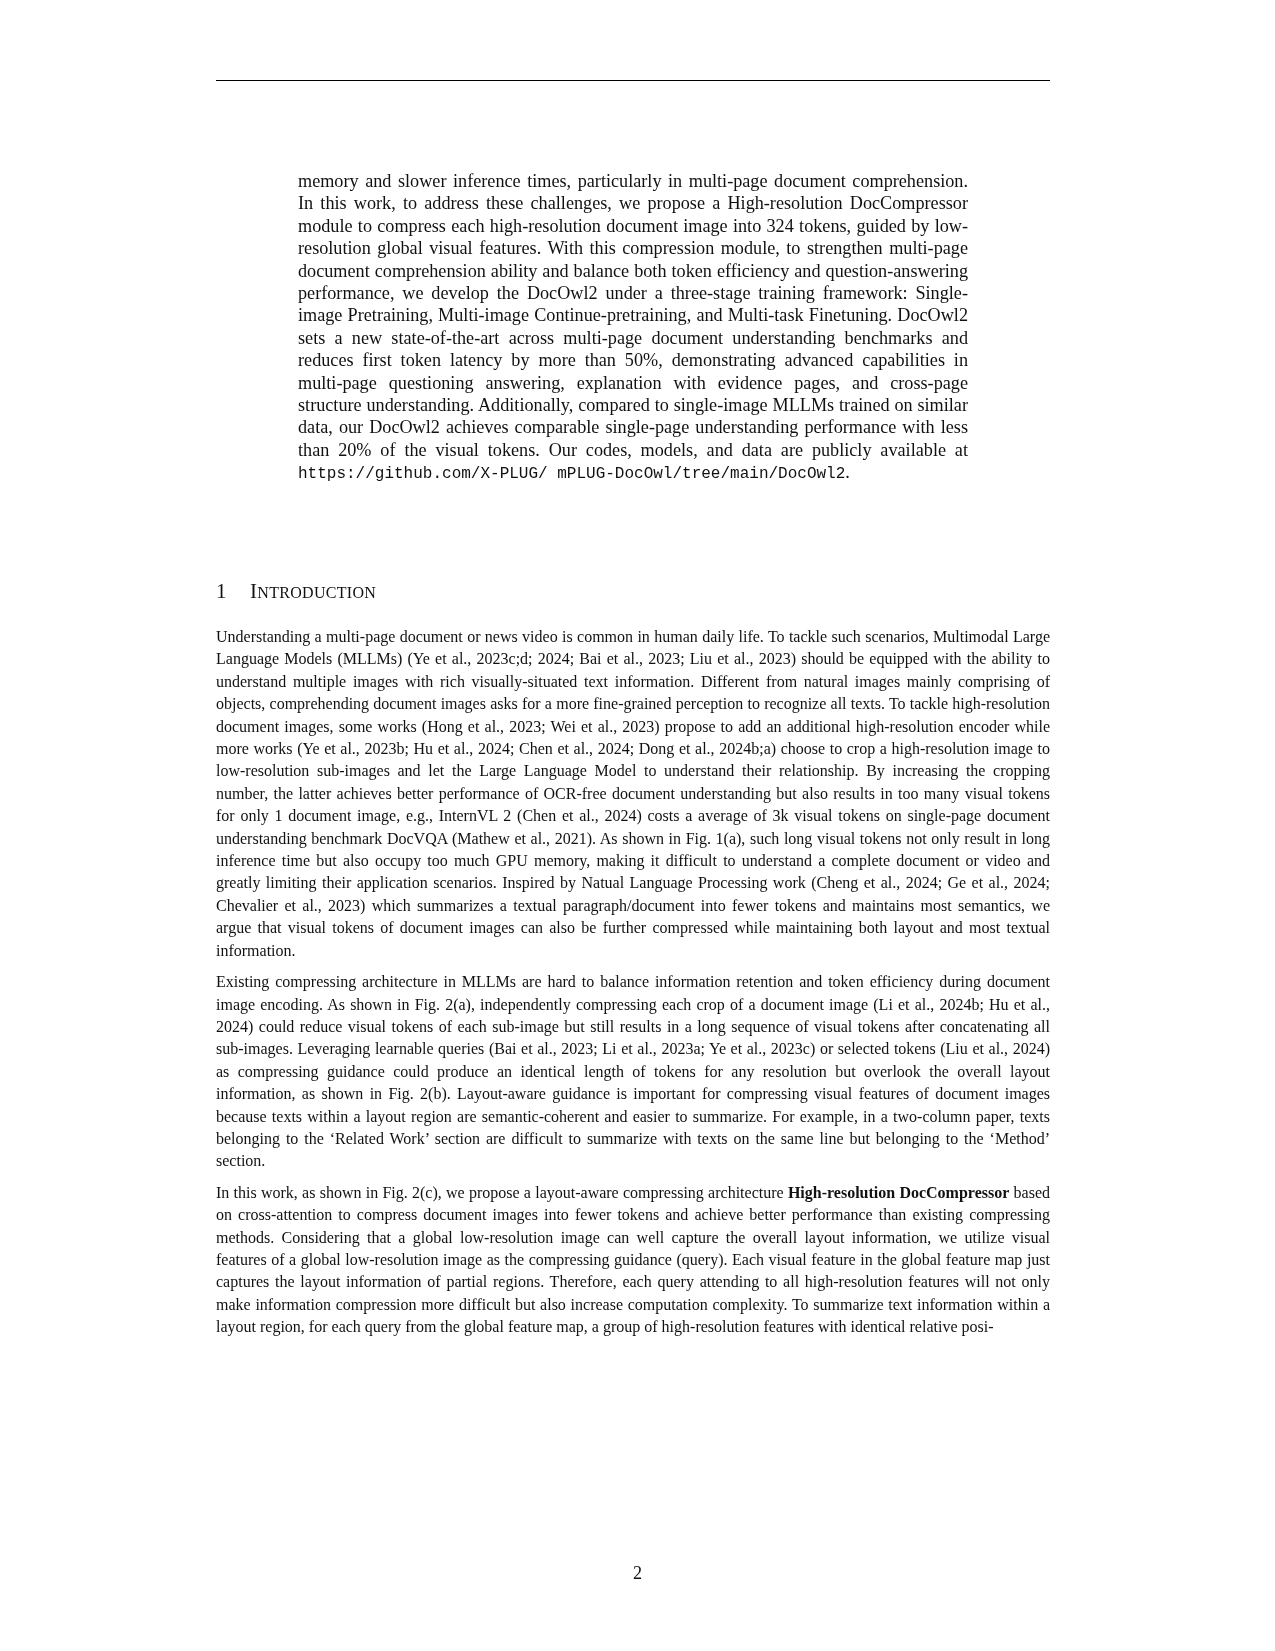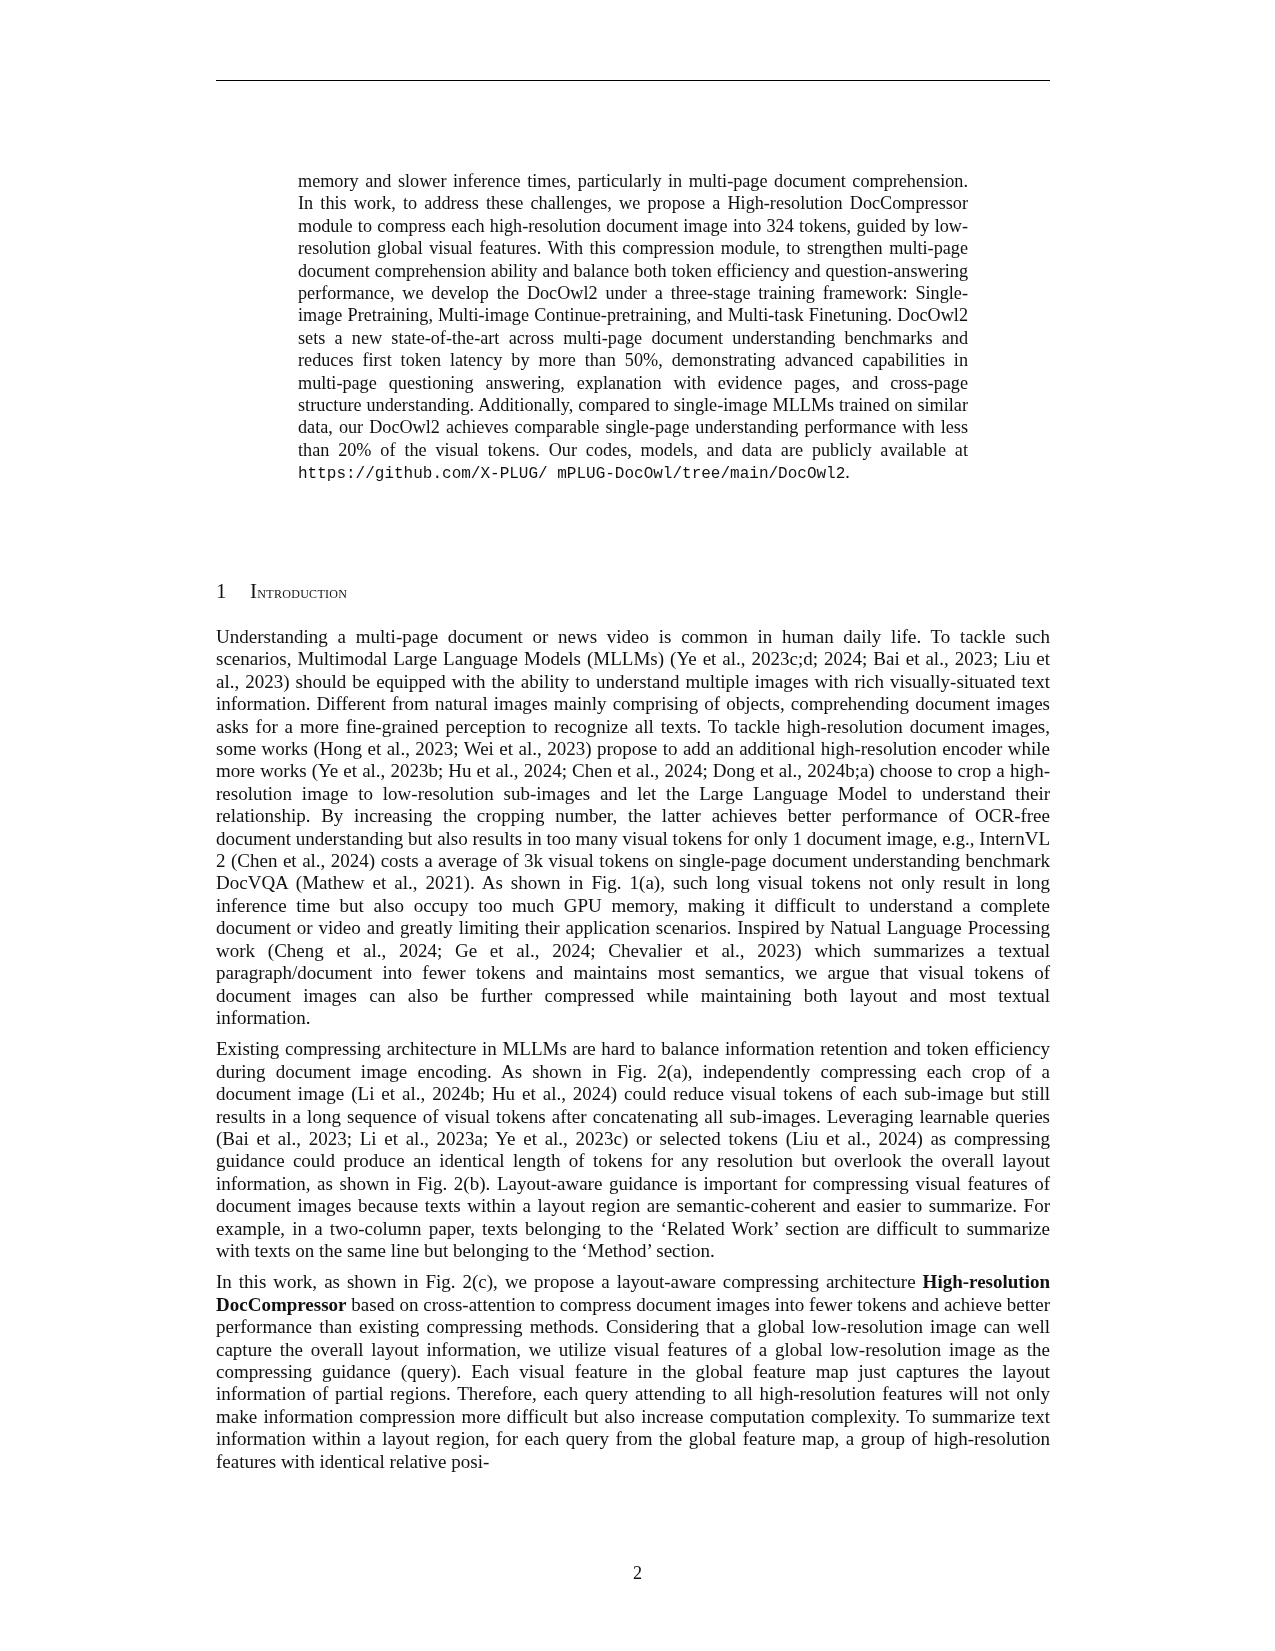--- a/index.html
+++ b/index.html
@@ -17,24 +17,24 @@
     font-size: 18.2px; line-height: 22.4px; text-align: justify;
     hyphens: manual;
   }
   .mono { font-family: "Liberation Mono", "DejaVu Sans Mono", monospace; font-size: 16px; }
   .section-heading {
     position: absolute; left: 216px; top: 578px; width: 834px;
     font-size: 21px; line-height: 26px; letter-spacing: 0.3px;
   }
   .section-heading .num { display: inline-block; width: 34px; }
   .section-heading .sc-big { font-size: 21px; }
-  .section-heading .sc-small { font-size: 12px; text-align: right; }
+  .section-heading .sc-small { font-size: 16px; text-align: right; }
   .body-text {
     position: absolute; left: 216px; top: 626px; width: 834px;
-    font-size: 19px; line-height: 22.4px; text-align: justify;
+    font-size: 16px; line-height: 22.4px; text-align: justify;
   }
   .body-text p { margin: 0 0 9px 0; }
   .page-number {
     position: absolute; left: 0; width: 1275px; top: 1563px;
     text-align: center; font-size: 18.2px;
   }
   b { font-weight: bold; }
 </style>
 </head>
 <body>

